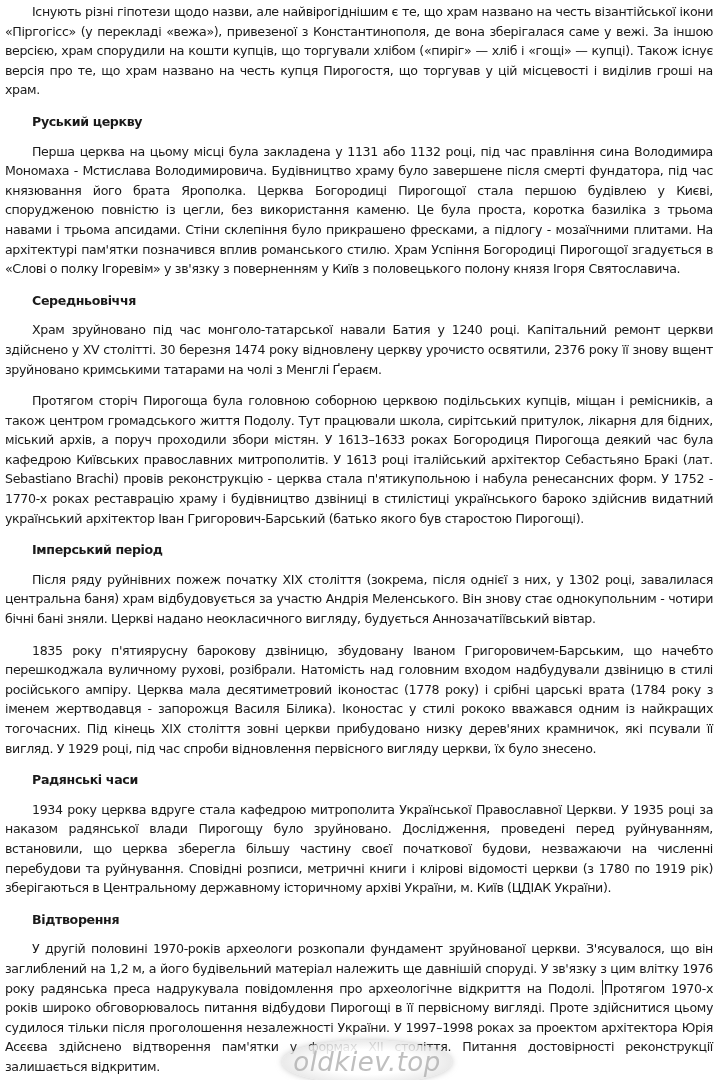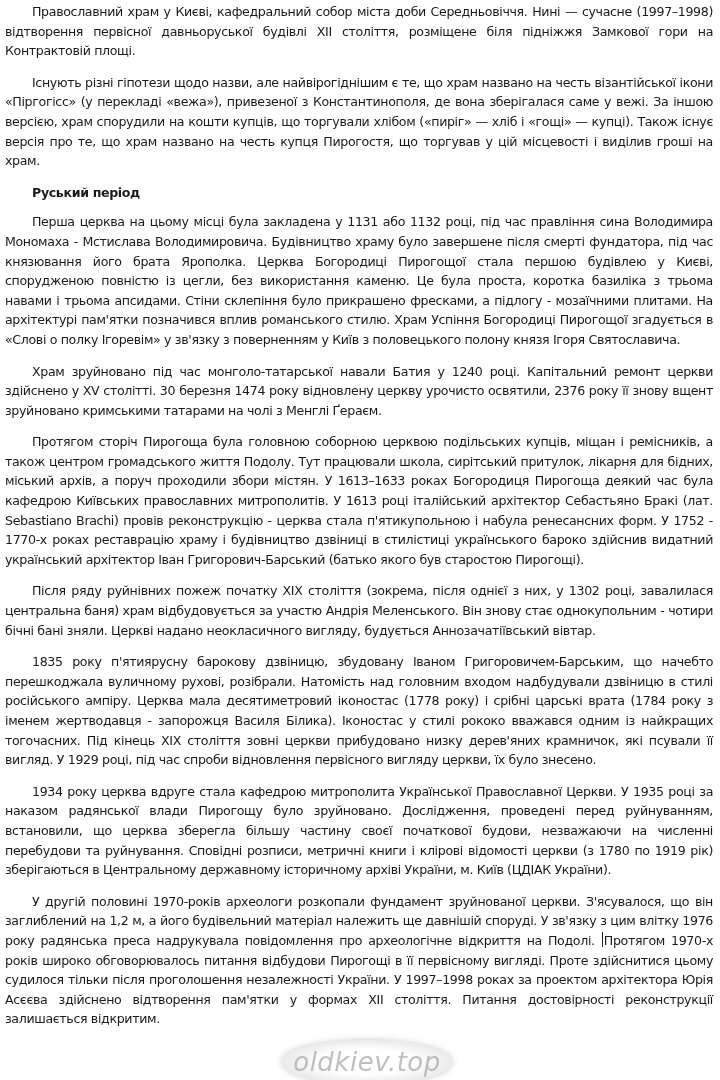--- a/index.html
+++ b/index.html
@@ -43,33 +43,36 @@
     font-style: italic;
     font-size: 26px;
     color: rgba(170,170,170,0.75);
     letter-spacing: 0.5px;
   }
 </style>
 </head>
 <body>
 
 <div class="doc">
-  <p class="para">Православний храм у Києві, кафедральний собор міста доби Середньовіччя. Нині — сучасне (1997–1998) від­творення первісної давньоруської будівлі XII століття, розміщене біля підніжжя Замкової гори на Контрактовій площі.</p>
   <p class="para">Існують різні гіпотези щодо назви, але найвірогіднішим є те, що храм названо на честь візантійської ікони «Піргогісс» (у перекладі «вежа»), привезеної з Константинополя, де вона зберігалася саме у вежі. За іншою вер­сією, храм спорудили на кошти купців, що торгували хлібом («пиріг» — хліб і «гощі» — купці). Також існує версія про те, що храм названо на честь купця Пирогостя, що торгував у цій місцевості і виділив гроші на храм.</p>
 
-  <h3 class="heading">Руський період</h3>
+  <h3 class="heading">Руський церкву</h3>
   <p class="para">Перша церква на цьому місці була закладена у 1131 або 1132 році, під час правління сина Володимира Моно­маха - Мстислава Володимировича. Будівництво храму було завершене після смерті фундатора, під час князювання його брата Ярополка. Церква Богородиці Пирогощої стала першою будівлею у Києві, спорудженою повністю із це­гли, без використання каменю. Це була проста, коротка базиліка з трьома навами і трьома апсидами. Стіни скле­піння було прикрашено фресками, а підлогу - мозаїчними плитами. На архітектурі пам'ятки позначився вплив ро­манського стилю. Храм Успіння Богородиці Пирогощої згадується в «Слові о полку Ігоревім» у зв'язку з поверне­нням у Київ з половецького полону князя Ігоря Святославича.</p>
 
+  <h3 class="heading">Середньовіччя</h3>
   <p class="para">Храм зруйновано під час монголо-татарської навали Батия у 1240 році. Капітальний ремонт церкви здійснено у XV столітті. 30 березня 1474 року відновлену церкву урочисто освятили, 2376 року її знову вщент зруйно­вано кримськими татарами на чолі з Менглі Ґераєм.</p>
   <p class="para">Протягом сторіч Пирогоща була головною соборною церквою подільських купців, міщан і ремісників, а також центром громадського життя Подолу. Тут працювали школа, сирітський притулок, лікарня для бідних, міський архів, а поруч проходили збори містян. У 1613–1633 роках Богородиця Пирогоща деякий час була кафедрою Київсь­ких православних митрополитів. У 1613 році італійський архітектор Себастьяно Бракі (лат. Sebastiano Brachi) про­вів реконструкцію - церква стала п'ятикупольною і набула ренесансних форм. У 1752 - 1770-х роках реставрацію храму і будівництво дзвіниці в стилістиці українського бароко здійснив видатний український архітектор Іван Гри­горович-Барський (батько якого був старостою Пирогощі).</p>
 
+  <h3 class="heading">Імперський період</h3>
   <p class="para">Після ряду руйнівних пожеж початку XIX століття (зокрема, після однієї з них, у 1302 році, завалилася центра­льна баня) храм відбудовується за участю Андрія Меленського. Він знову стає однокупольним - чотири бічні бані зняли. Церкві надано неокласичного вигляду, будується Аннозачатіївський вівтар.</p>
   <p class="para">1835 року п'ятиярусну барокову дзвіницю, збудовану Іваном Григоровичем-Барським, що начебто перешко­джала вуличному рухові, розібрали. Натомість над головним входом надбудували дзвіницю в стилі російського ам­піру. Церква мала десятиметровий іконостас (1778 року) і срібні царські врата (1784 року з іменем жертводавця - запорожця Василя Білика). Іконостас у стилі рококо вважався одним із найкращих тогочасних. Під кінець XIX сто­ліття зовні церкви прибудовано низку дерев'яних крамничок, які псували її вигляд. У 1929 році, під час спроби відновлення первісного вигляду церкви, їх було знесено.</p>
 
+  <h3 class="heading">Радянські часи</h3>
   <p class="para">1934 року церква вдруге стала кафедрою митрополита Української Православної Церкви. У 1935 році за нака­зом радянської влади Пирогощу було зруйновано. Дослідження, проведені перед руйнуванням, встановили, що церква зберегла більшу частину своєї початкової будови, незважаючи на численні перебудови та руйнування. Спо­відні розписи, метричні книги і клірові відомості церкви (з 1780 по 1919 рік) зберігаються в Центральному держав­ному історичному архіві України, м. Київ (ЦДІАК України).</p>
 
+  <h3 class="heading">Відтворення</h3>
   <p class="para"><span>У другій половині 1970-років археологи розкопали фундамент зруйнованої церкви. З'ясувалося, що він заглиб­лений на 1,2 м, а його будівельний матеріал належить ще давнішій споруді. У зв'язку з цим влітку 1976 року радя­нська преса надрукувала повідомлення про археологічне відкриття на Подолі. </span><span class="caret"></span><span>Протягом 1970-х років широко обго­ворювалось питання відбудови Пирогощі в її первісному вигляді. Проте здійснитися цьому судилося тільки після проголошення незалежності України. У 1997–1998 роках за проектом архітектора Юрія Асєєва здійснено відтво­рення пам'ятки у формах XII століття. Питання достовірності реконструкції залишається відкритим.</span></p>
 
 </div>
 
 <div class="watermark">
   <span>oldkiev.top</span>
 </div>
 
 </body></html>

